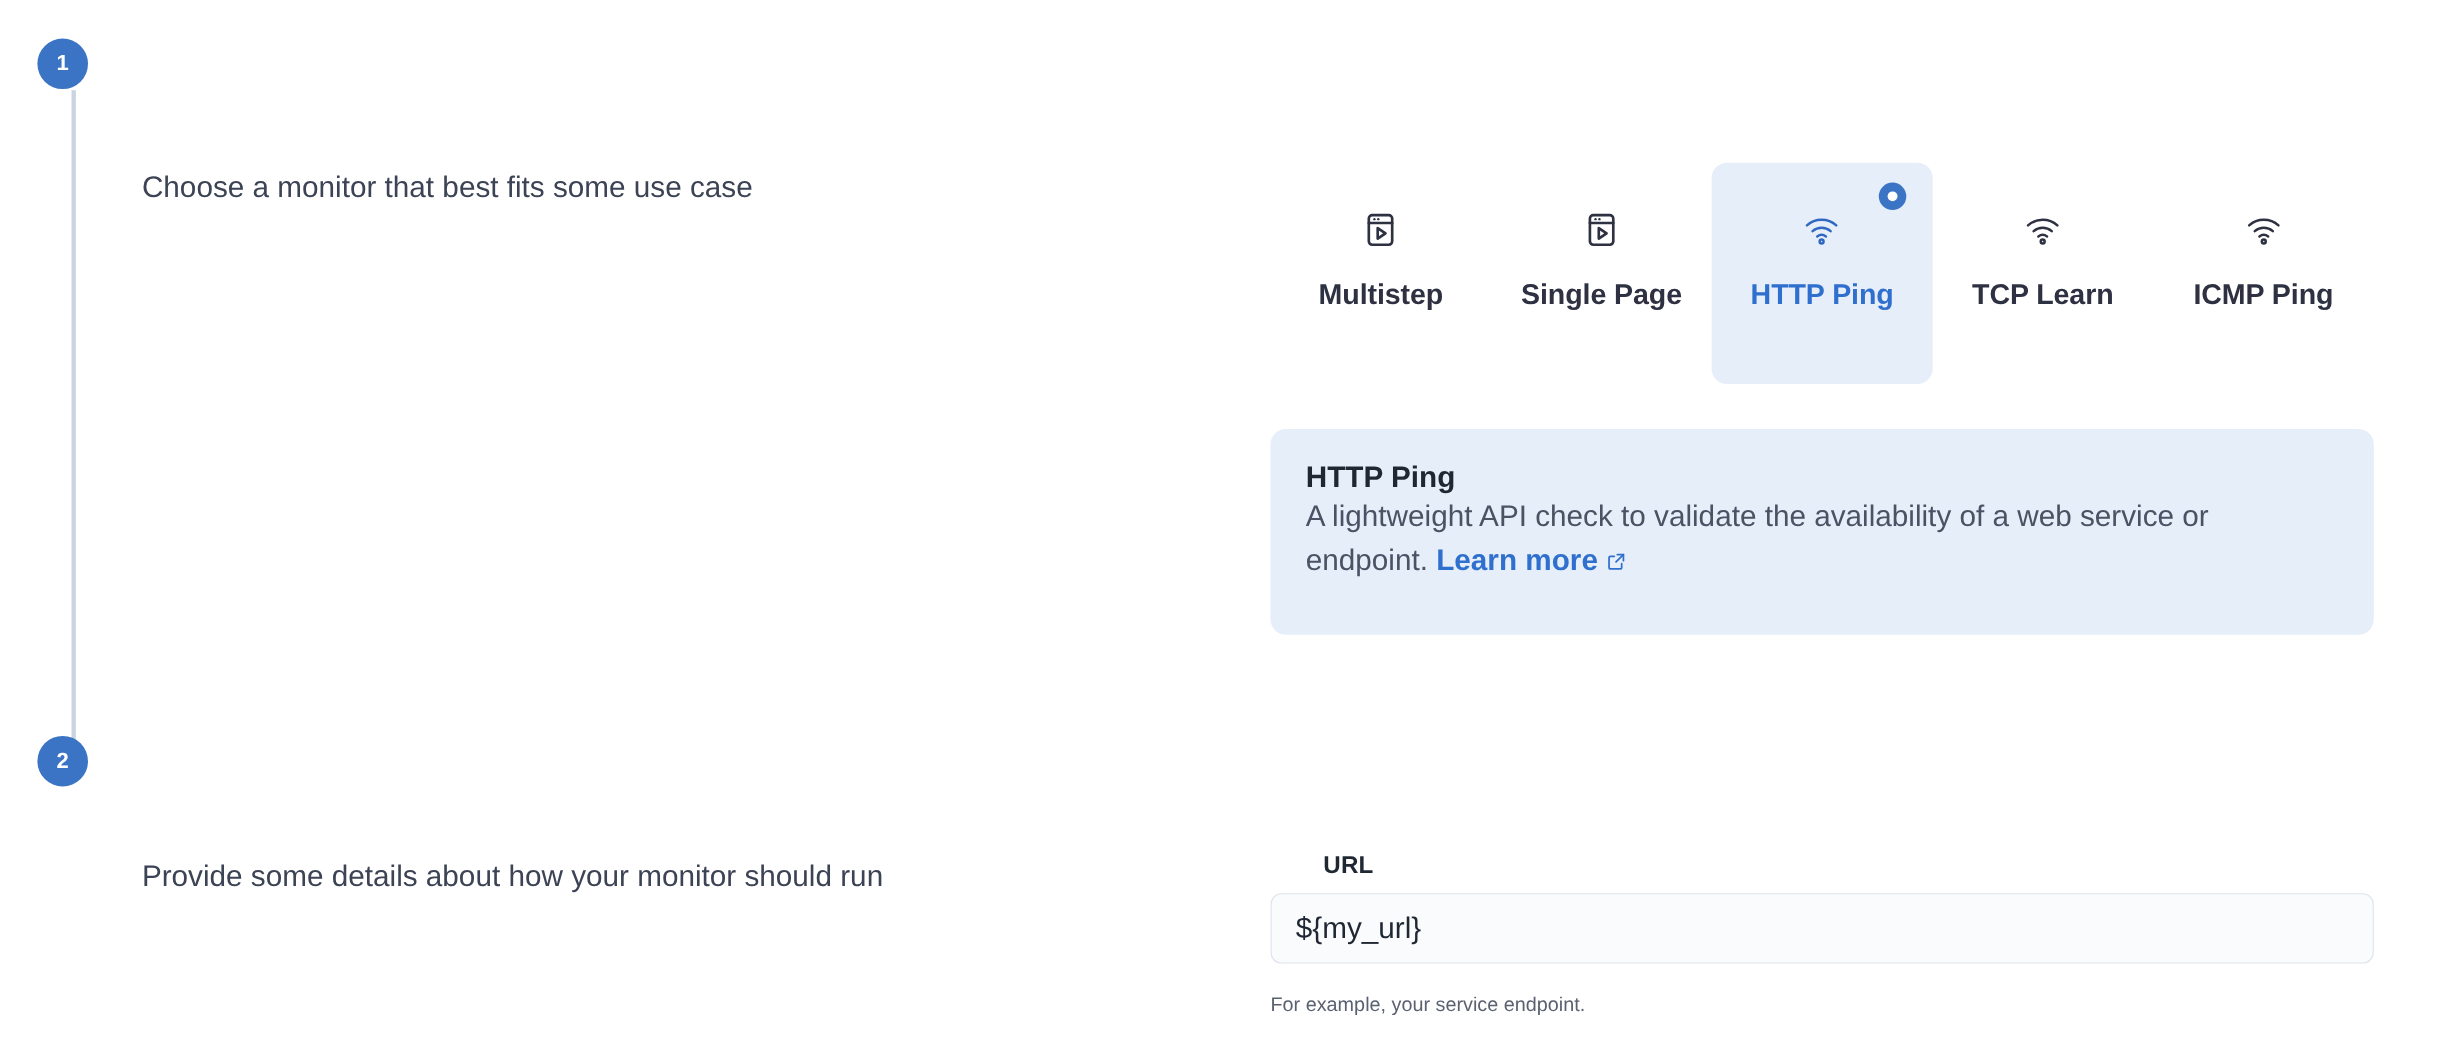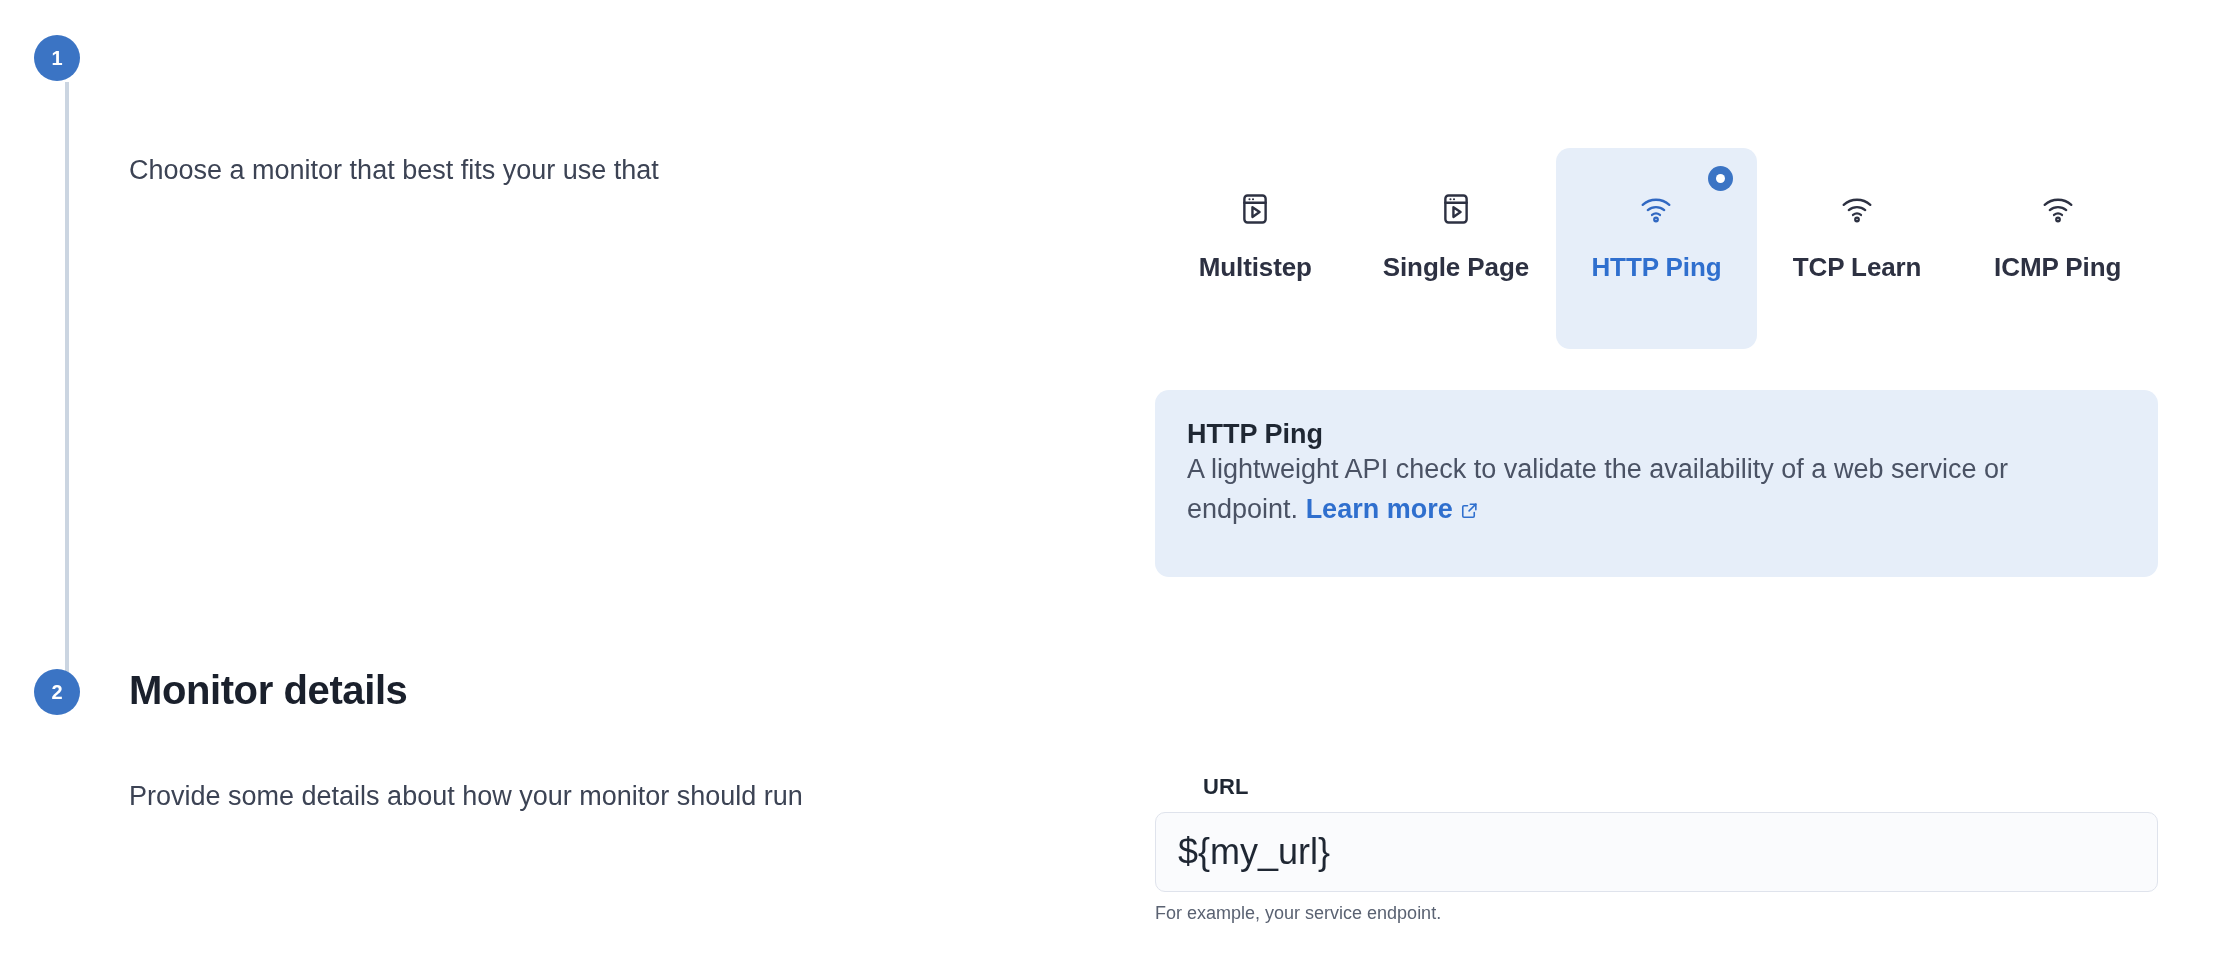--- a/index.html
+++ b/index.html
@@ -184,26 +184,26 @@
     font-weight: 700;
     color: #1f2733;
     letter-spacing: 0.1px;
     margin-left: 48px;
   }
   .url-input {
     position: absolute;
     left: 1155px;
     top: 812px;
     width: 1003px;
-    height: 80px;
+    height: 64px;
     border: 1px solid #dfe3ec;
     border-radius: 10px;
     background: #fafbfd;
     font-family: "Liberation Sans", sans-serif;
-    font-size: 36px;
+    font-size: 27px;
     color: #1f2733;
     padding: 0 22px;
     outline: none;
   }
   .field-help {
     position: absolute;
     left: 1155px;
     top: 903px;
     font-size: 18px;
     font-weight: 400;
@@ -217,23 +217,22 @@
 
   <div class="step-rail"></div>
 
   <div class="step-badge s1">
     <span>1</span>
   </div>
   <div class="step-badge s2">
     <span>2</span>
   </div>
 
-  <p class="section-sub p1">Choose a monitor that best fits your use that</p>
-
-  <h1 class="section-title t2">Monitor details</h1>
+  <p class="section-sub p1">Choose a monitor that best fits some use case</p>
+
   <p class="section-sub p2">Provide some details about how your monitor should run</p>
 
   <div class="type-row">
 
     <div class="type-card">
       <span class="type-icon">
         <svg viewBox="0 0 24 24" width="34" height="34" fill="none" stroke="currentColor" stroke-width="1.7" stroke-linecap="round" stroke-linejoin="round">
           <rect x="4.5" y="2.5" width="15" height="19" rx="2.2"></rect>
           <line x1="4.5" y1="7.6" x2="19.5" y2="7.6"></line>
           <circle cx="8.1" cy="5.1" r="0.75" fill="currentColor" stroke="none"></circle>

